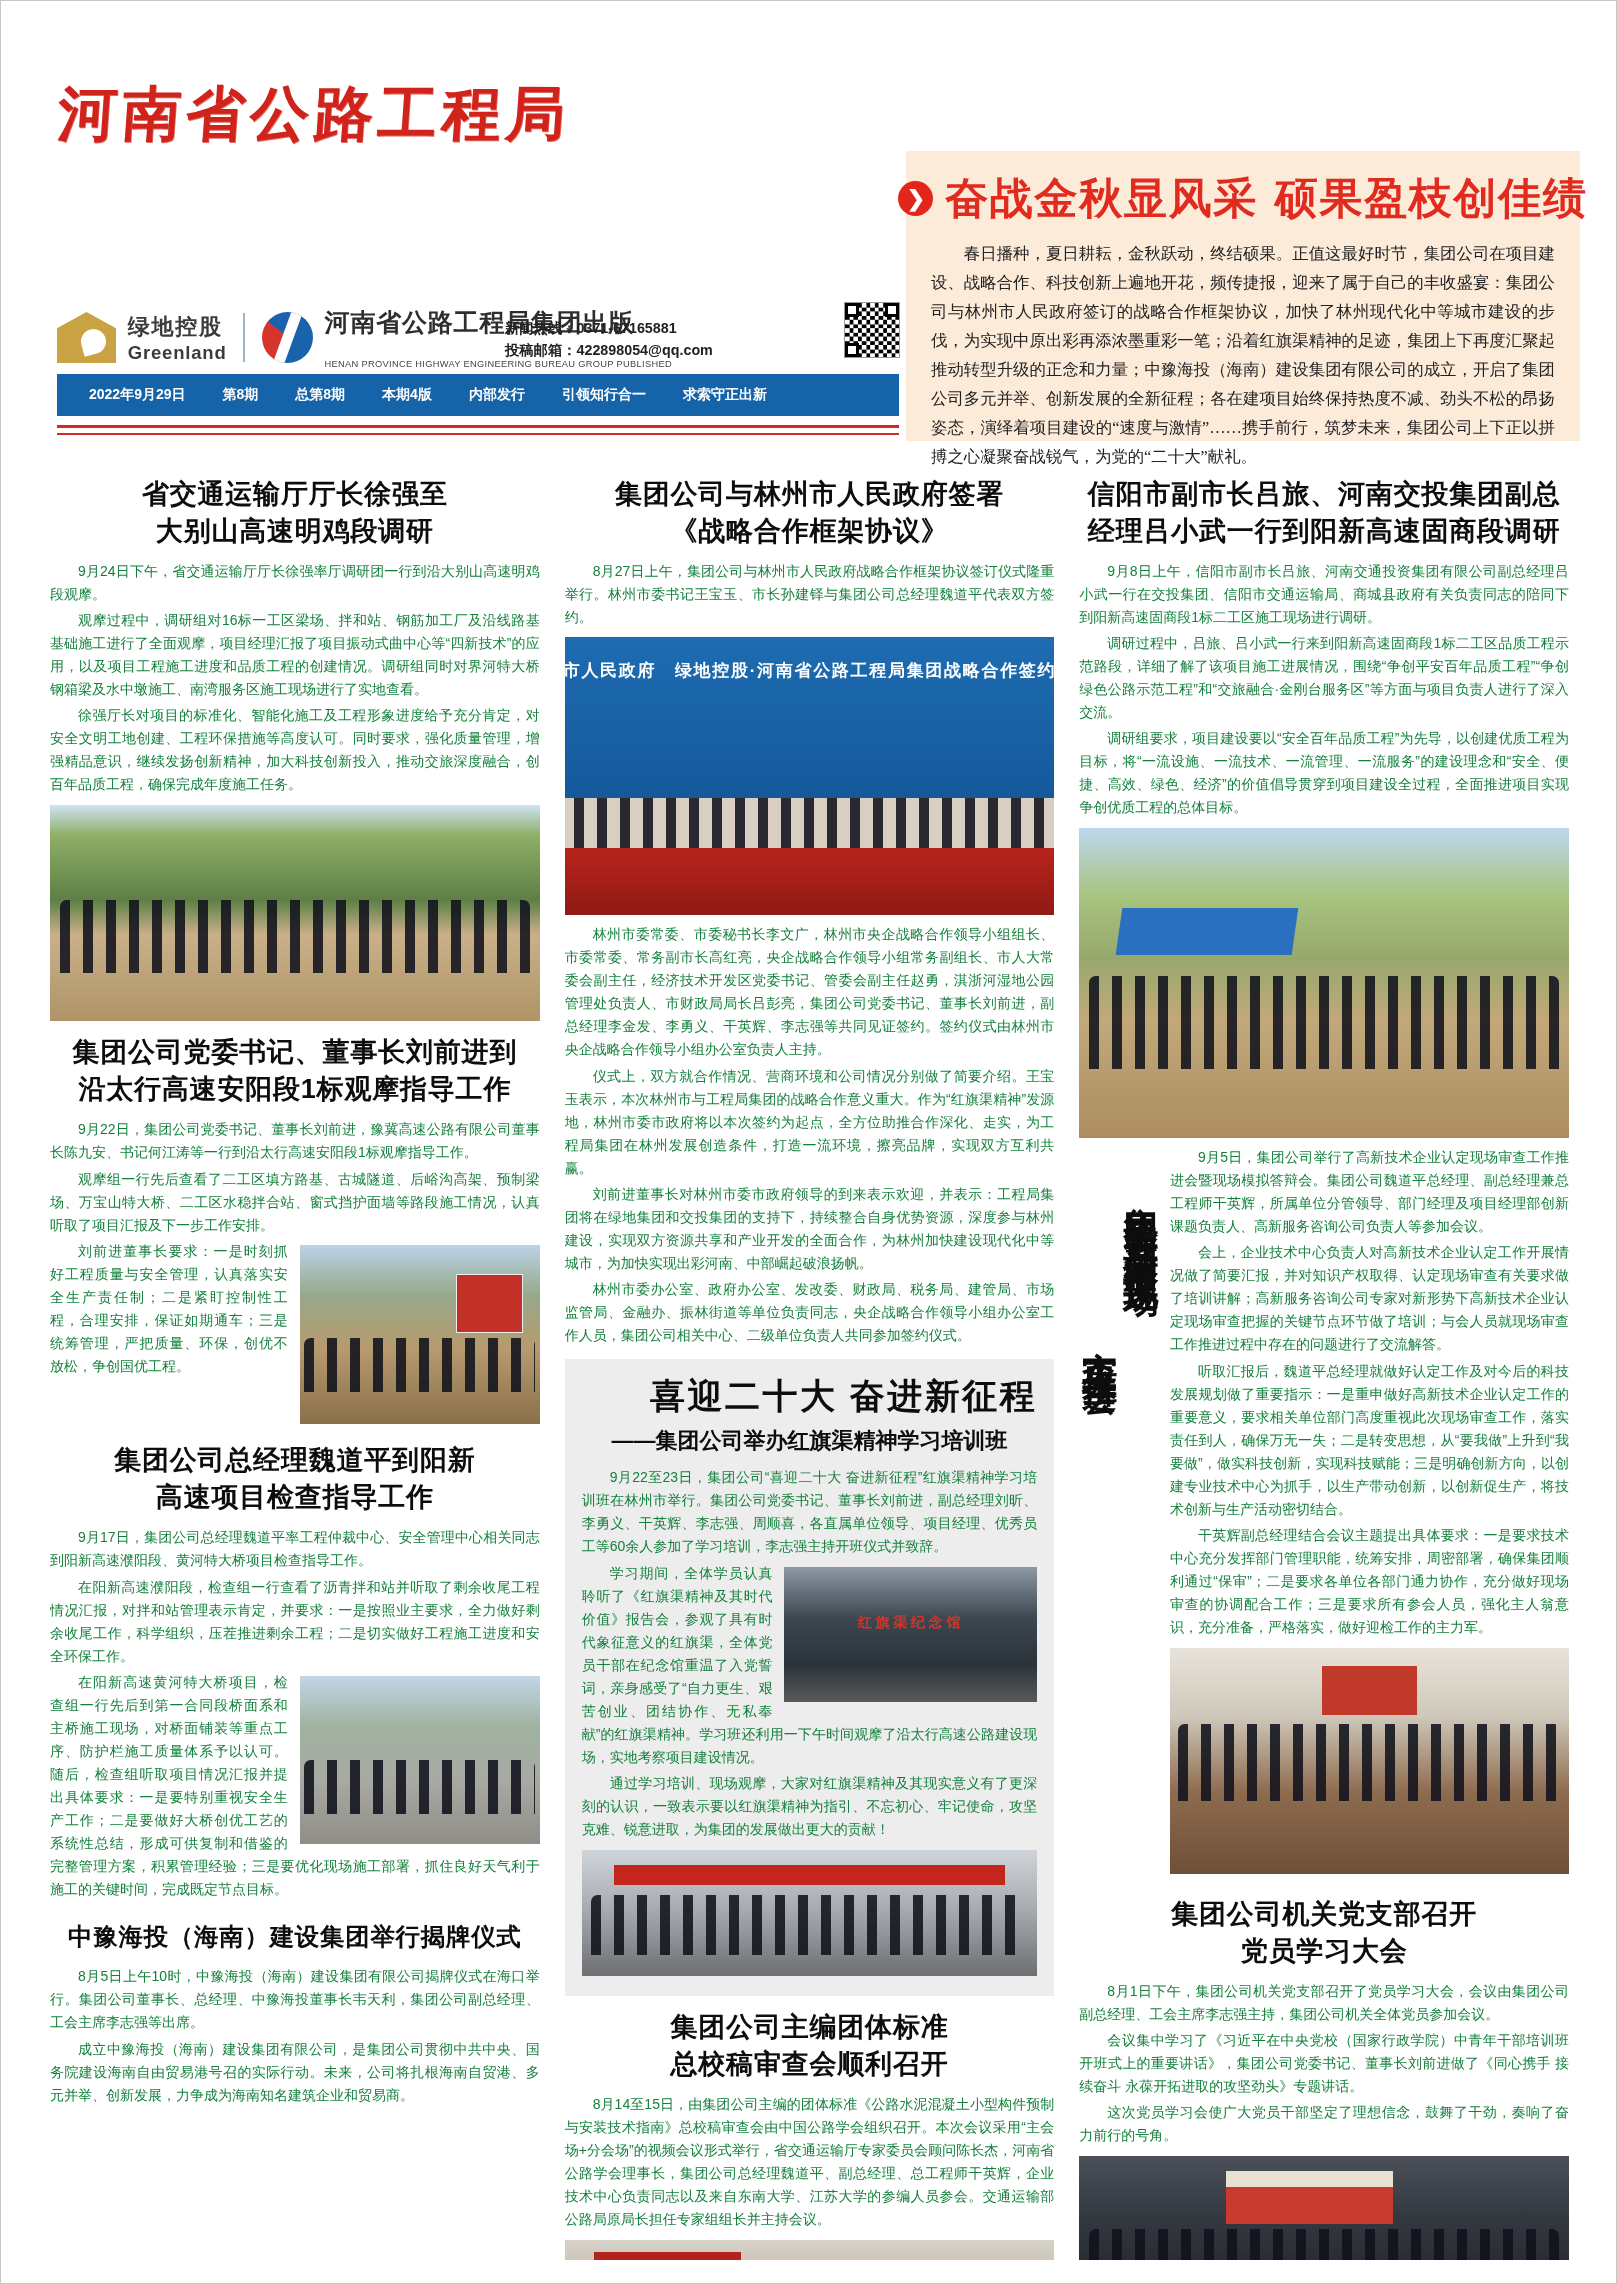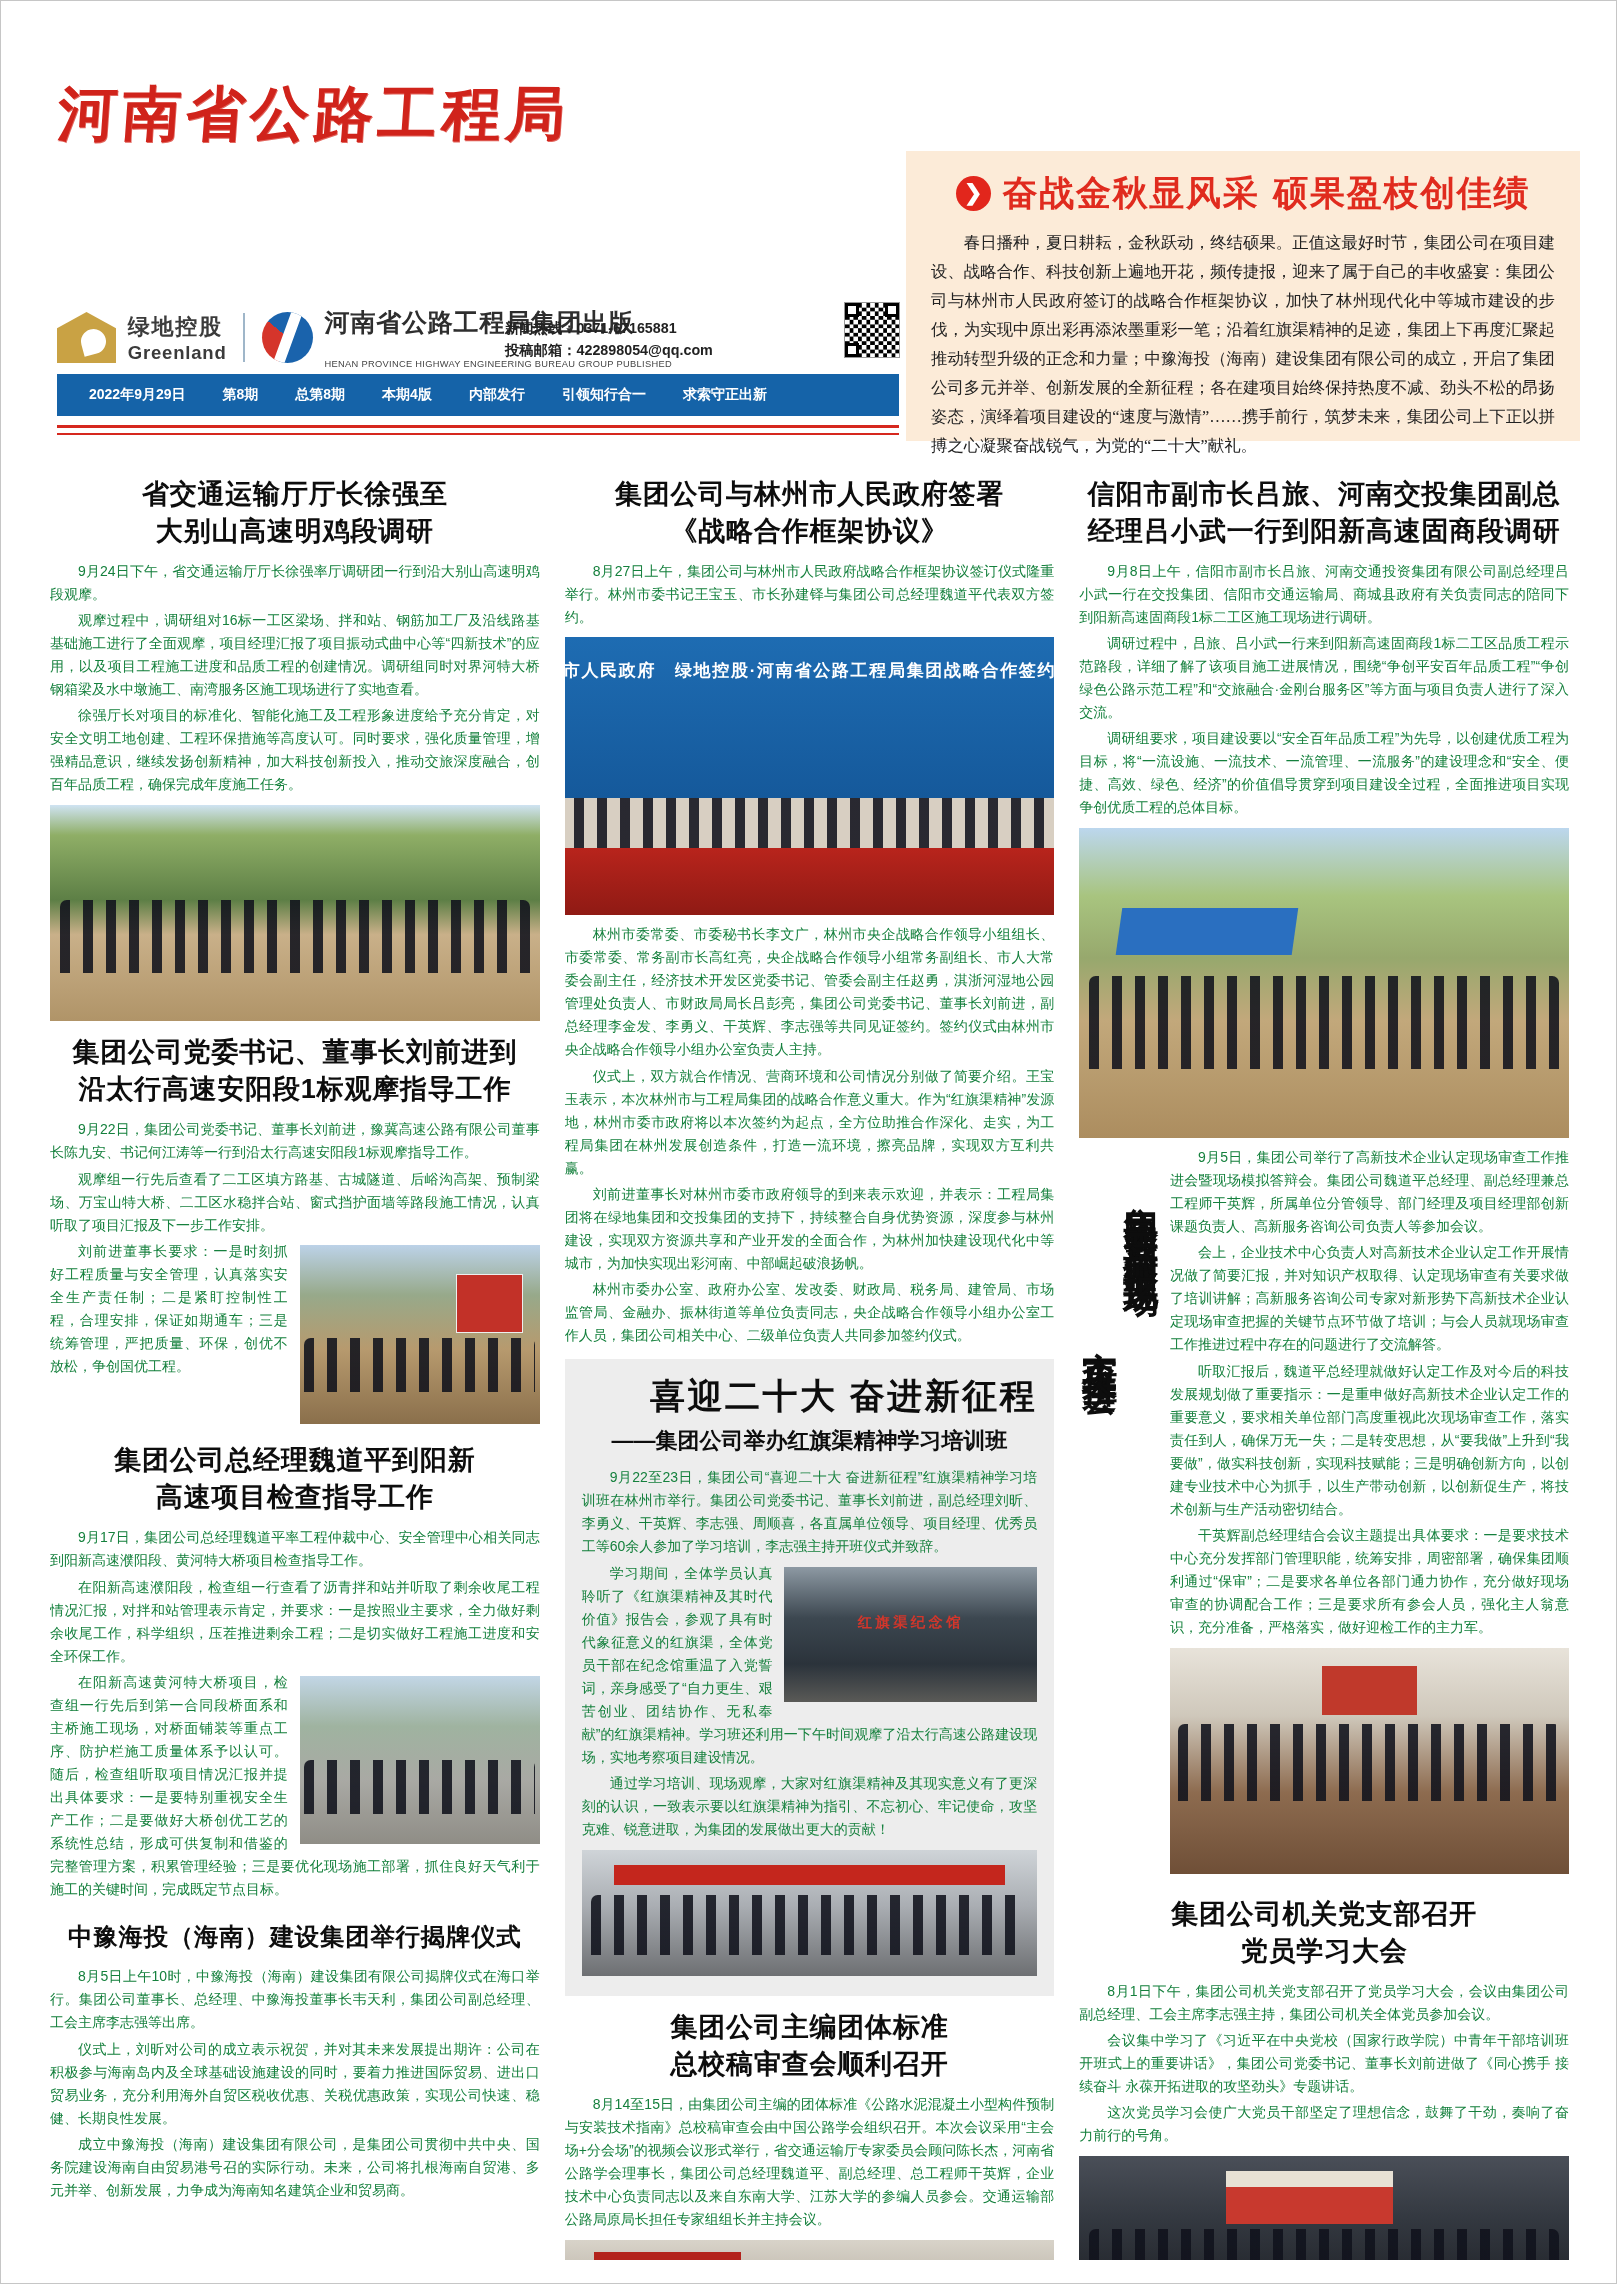--- a/index.html
+++ b/index.html
@@ -34,21 +34,21 @@
             display:flex;align-items:center;gap:0;color:#fff;font-size:14px;font-weight:bold;padding:0 8.4px 0 32px}
   .issuebar span{margin-right:37px;white-space:nowrap}
   .redrule{position:absolute;left:56px;top:424px;width:842px;height:10px;
            border-top:3.4px solid #d6281e;border-bottom:2.5px solid #d6281e}
 
   
   .feature{position:absolute;left:905px;top:150px;width:674px;height:290px;background:#fcebd8;padding:18.5px 25px 8.4px}
   .feat-head{display:flex;align-items:center;gap:11.8px;justify-content:center;margin-bottom:11.8px}
   .feat-ic{width:35px;height:35px;border-radius:50%;background:#e2261c;color:#fff;font-size:22px;font-weight:bold;
            display:flex;align-items:center;justify-content:center;flex:0 0 auto}
-  .feat-title{font-family:"DejaVu Serif",serif;font-weight:bold;color:#e02b1e;font-size:35px;letter-spacing:1.7px;white-space:nowrap}
+  .feat-title{font-family:"DejaVu Serif",serif;font-weight:bold;color:#e02b1e;font-size:43px;letter-spacing:1.7px;white-space:nowrap}
   .feat-body{font-size:16.4px;line-height:29px;text-align:justify;color:#222;text-indent:2em;font-family:"Liberation Serif",serif}
 
   
   .content{position:absolute;left:0;top:446px;width:1617px;height:1838px;
            display:grid;grid-template-columns:1fr 1fr 1fr;gap:25px;padding:15px 49px 25px}
   .col{overflow:hidden}
   h2.head{font-size:27px;line-height:37px;font-weight:800;text-align:center;letter-spacing:0.8px;color:#0d0d0d;margin:13.5px 0 10px}
   h2.head.sm{font-size:24.4px}
   .art p{font-size:14px;line-height:23px;text-indent:2em;text-align:justify;color:#15803d;margin-bottom:3.4px}
   .clearfix::after{content:"";display:block;clear:both}
@@ -180,21 +180,20 @@
         </h2>
         <p>9月17日，集团公司总经理魏道平率工程仲裁中心、安全管理中心相关同志到阳新高速濮阳段、黄河特大桥项目检查指导工作。</p>
         <p>在阳新高速濮阳段，检查组一行查看了沥青拌和站并听取了剩余收尾工程情况汇报，对拌和站管理表示肯定，并要求：一是按照业主要求，全力做好剩余收尾工作，科学组织，压茬推进剩余工程；二是切实做好工程施工进度和安全环保工作。</p>
         <div class="ph fr ph-yangxin crowd" style="--ct:50%;--ch:32%"></div>
         <p>在阳新高速黄河特大桥项目，检查组一行先后到第一合同段桥面系和主桥施工现场，对桥面铺装等重点工序、防护栏施工质量体系予以认可。随后，检查组听取项目情况汇报并提出具体要求：一是要特别重视安全生产工作；二是要做好大桥创优工艺的系统性总结，形成可供复制和借鉴的完整管理方案，积累管理经验；三是要优化现场施工部署，抓住良好天气利于施工的关键时间，完成既定节点目标。</p>
       </div>
 
       <div class="art">
         <h2 class="head sm">中豫海投（海南）建设集团举行揭牌仪式</h2>
         <p>8月5日上午10时，中豫海投（海南）建设集团有限公司揭牌仪式在海口举行。集团公司董事长、总经理、中豫海投董事长韦天利，集团公司副总经理、工会主席李志强等出席。</p>
-        <p>仪式上，刘昕对公司的成立表示祝贺，并对其未来发展提出期许：公司在积极参与海南岛内及全球基础设施建设的同时，要着力推进国际贸易、进出口贸易业务，充分利用海外自贸区税收优惠、关税优惠政策，实现公司快速、稳健、长期良性发展。</p>
         <p>成立中豫海投（海南）建设集团有限公司，是集团公司贯彻中共中央、国务院建设海南自由贸易港号召的实际行动。未来，公司将扎根海南自贸港、多元并举、创新发展，力争成为海南知名建筑企业和贸易商。</p>
       </div>
     </div>
 
     <div class="col">
       <div class="art">
         <h2 class="head">
           <span>集团公司与林州市人民政府签署</span><br>
           <span>《战略合作框架协议》</span>
         </h2>

